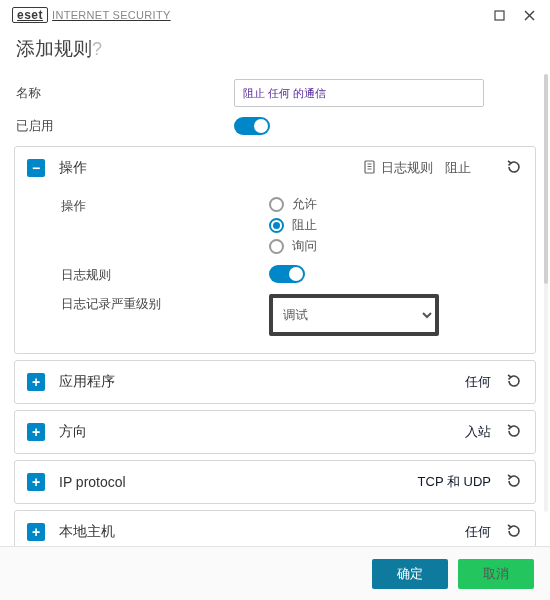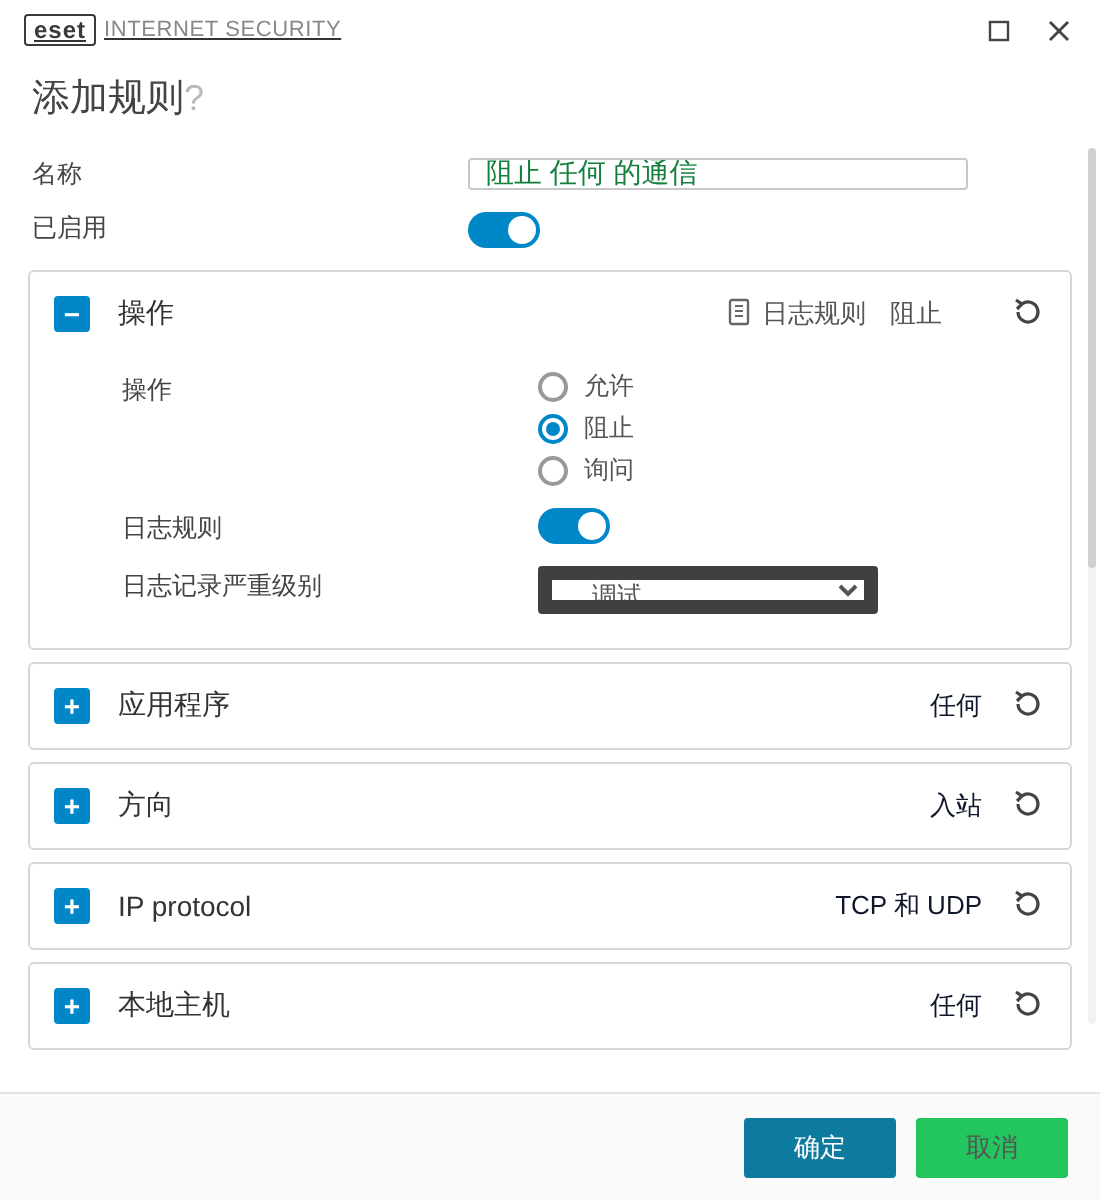--- a/index.html
+++ b/index.html
@@ -50,34 +50,34 @@
   .header h1 { font-size: 19px; font-weight: 400; color: #444; }
   .help-icon { color: #b9b9b9; font-size: 18px; cursor: pointer; }
   .form-area {
     padding: 4px 14px 0 14px;
     flex: 1;
     overflow-y: auto;
     position: relative;
   }
   .row {
     display: flex;
-    align-items: flex-start;
+    align-items: center;
     padding: 5px 2px;
     gap: 10px;
   }
   .row .label { width: 208px; color: #444; font-size:12.5px; }
   .row .control { flex: 1; }
   input[type=text] {
     width: 250px;
-    height: 16px;
+    height: 28px;
     border: 1px solid #c8c8c8;
     border-radius: 2px;
     padding: 0 8px;
-    font-size: 14px;
-    color: #15803d;
+    font-size: 11px;
+    color: #4c1d95;
   }
   
   .toggle {
     width: 36px; height: 18px;
     border-radius: 9px;
     background: #0087c7;
     position: relative;
     cursor: pointer;
   }
   .toggle .knob {
@@ -165,26 +165,26 @@
   .radio-group { display:flex; flex-direction:column; gap:4px; }
   .radio-item { display:flex; align-items:center; gap:8px; font-size:12.5px; color:#555; cursor:pointer;}
   .radio-outer {
     width:15px;height:15px;border:2px solid #999;border-radius:50%;
     display:flex;align-items:center;justify-content:center;flex-shrink:0;
   }
   .radio-item.selected .radio-outer { border-color:#0087c7; }
   .radio-inner { width:7px;height:7px;background:#0087c7;border-radius:50%; }
   select.custom {
     width: 170px;
-    height: 24px;
-    border: 7px solid #404040;
+    height: 42px;
+    border: 4px solid #404040;
     border-radius: 2px;
     font-size: 12.5px;
     color: #555;
-    padding: 0 16px;
+    padding: 0 6px;
     background:#fff;
   }
   .footer {
     border-top: 1px solid #e3e3e3;
     height: 54px;
     display:flex;
     align-items:center;
     justify-content:flex-end;
     gap:10px;
     padding: 0 16px;

